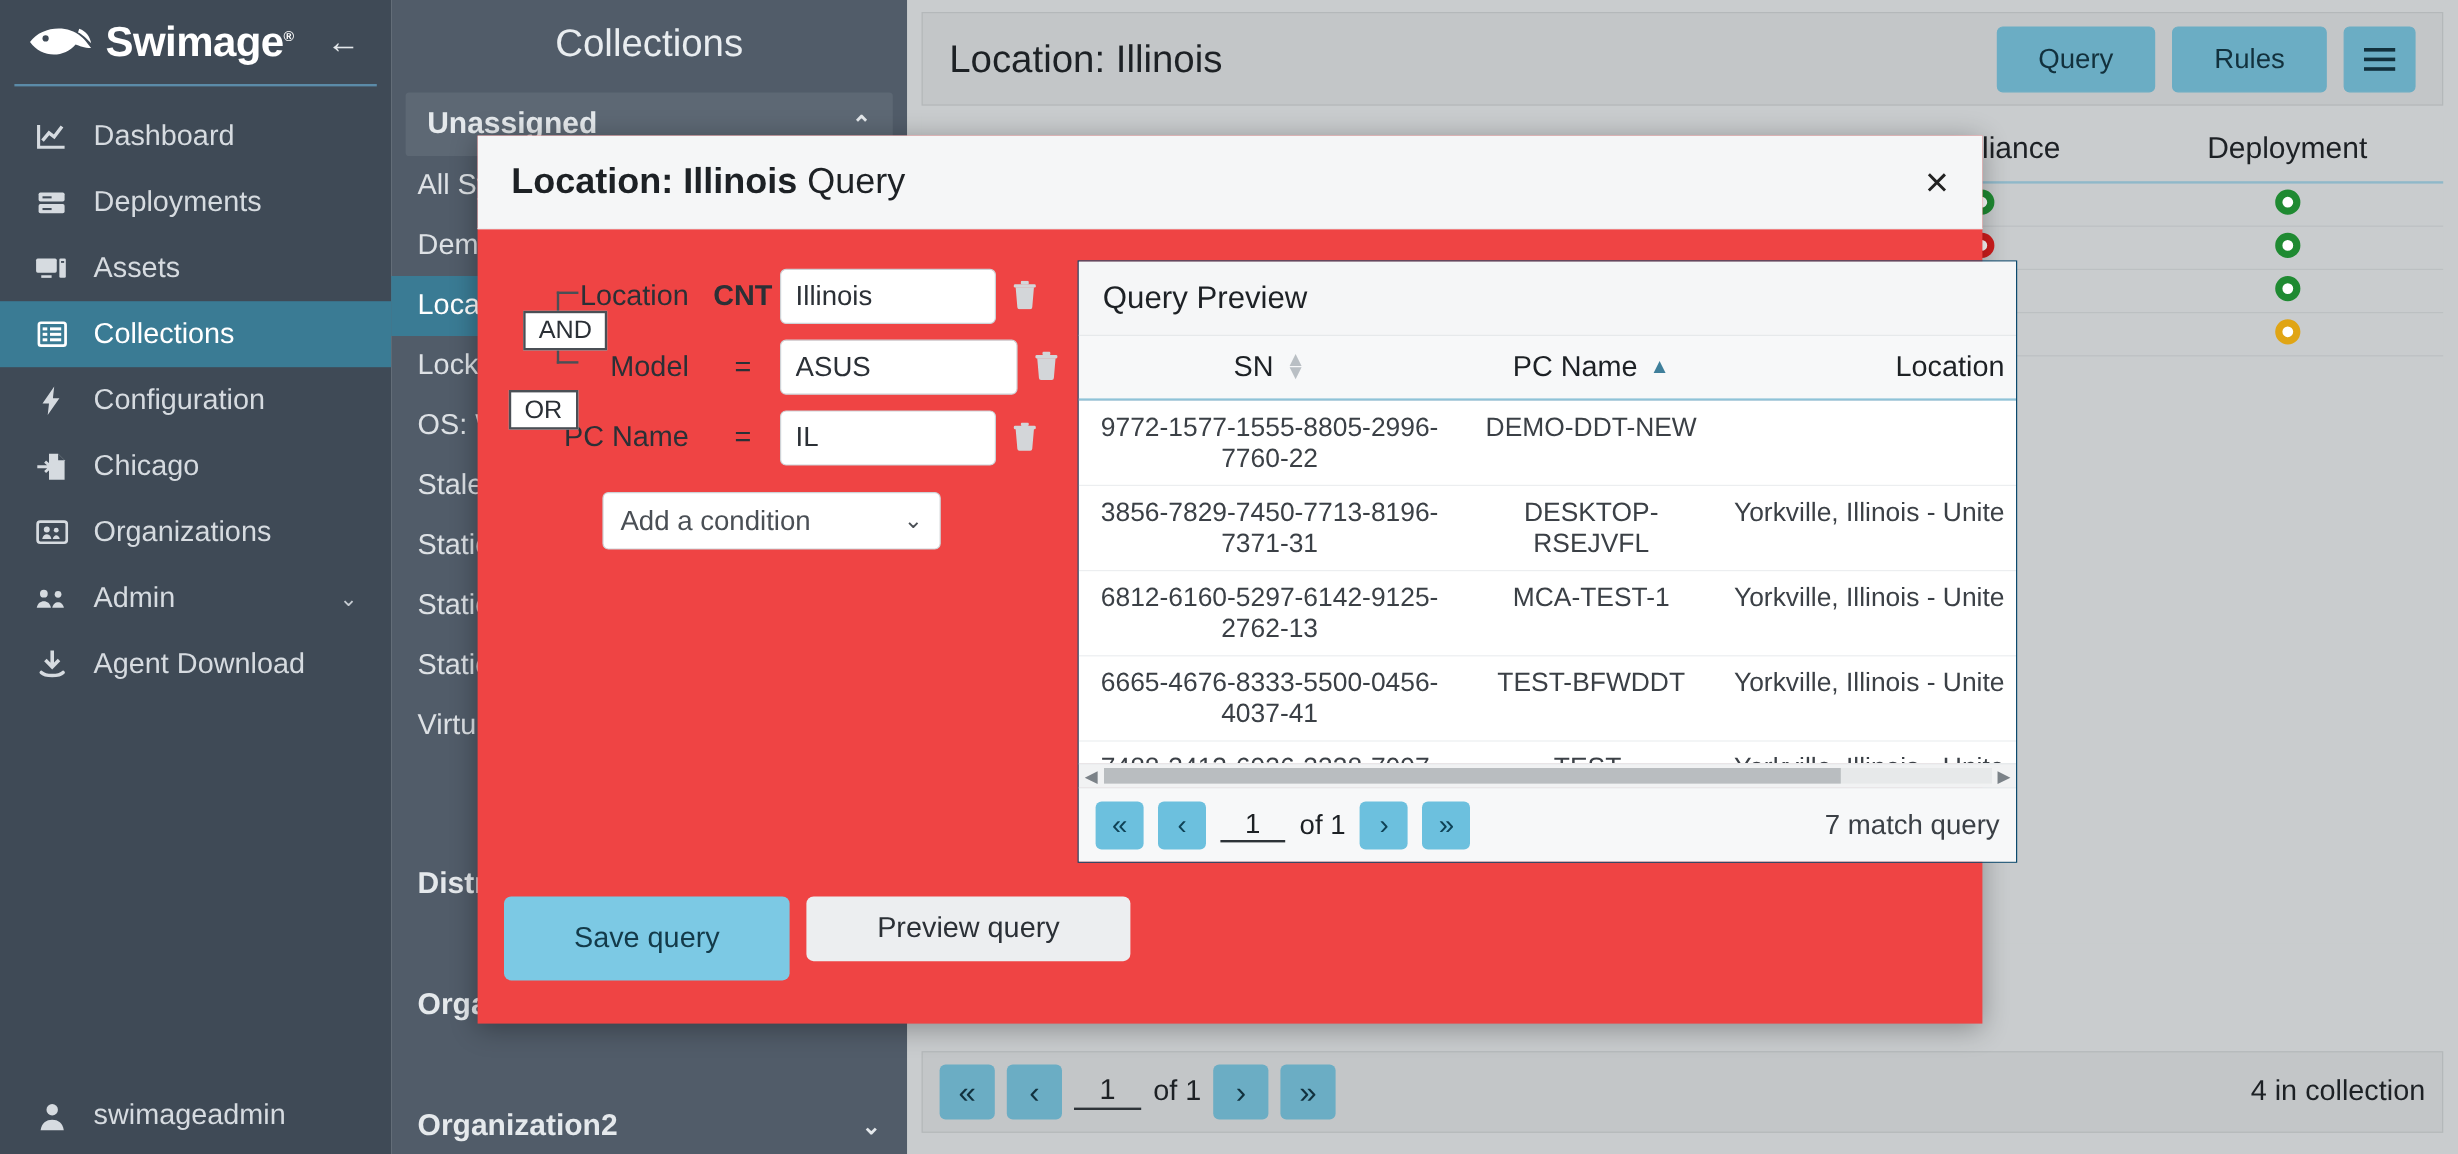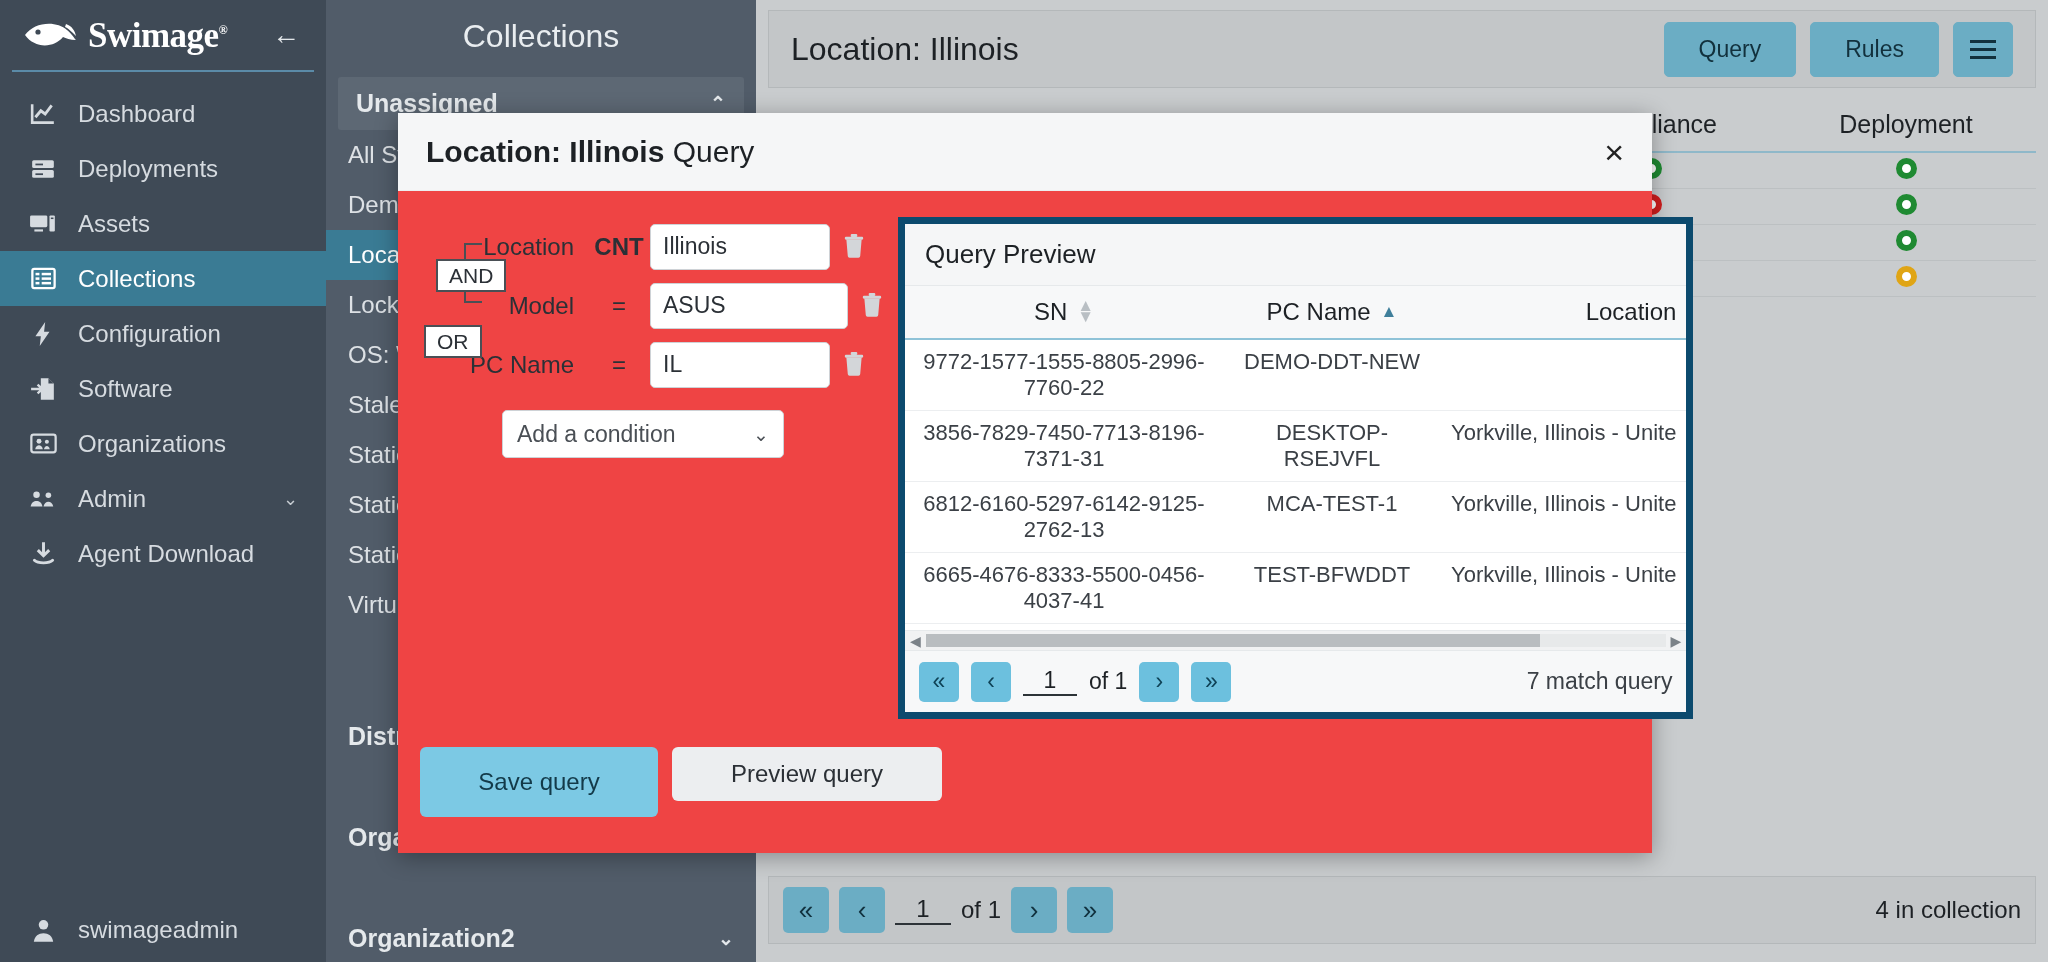--- a/index.html
+++ b/index.html
@@ -13,21 +13,21 @@
 
   
   #sidebar {
     position: absolute; left: 0; top: 0;
     width: 326px; height: 962px;
     background: #3f4a56;
     color: #dfe3e6;
   }
   .brand-row {
     height: 70px; display: flex; align-items: center;
-    padding: 0 22px; gap: 10px; font-family: Liberation Serif, serif;
+    padding: 0 22px; gap: 10px;
   }
   .brand-logo { width: 56px; height: 34px; flex: 0 0 auto; }
   .brand-name {
     font-size: 35px; font-weight: 600; letter-spacing: -0.5px;
     color: #ffffff; line-height: 1;
   }
   .brand-reg { font-size: 12px; vertical-align: super; }
   .collapse-btn {
     margin-left: auto; font-size: 28px; color: #e3e7ea;
     line-height: 1; cursor: pointer; padding-right: 4px;
@@ -200,21 +200,21 @@
   .addcond {
     margin: 16px 0 0 62px; width: 282px; height: 48px;
     border: 1px solid #ced2d6; border-radius: 5px; background: #fff;
     display: flex; align-items: center; padding: 16px 14px;
     font-size: 23px; color: #4a4f55; cursor: pointer;
   }
   .addcond .chev2 { margin-left: auto; font-size: 19px; }
 
   
   .preview {
-    flex: 1; border: 7px solid #0c4a6e; margin-left: 14px;
+    flex: 1; border: 1px solid #0c4a6e; margin-left: 14px;
     height: 502px; display: flex; flex-direction: column;
   }
   .preview-title {
     background: #f5f6f7; font-size: 26px; color: #1d2125;
     padding: 15px 20px; border-bottom: 1px solid #e6e9eb;
   }
   .pt-head {
     display: flex; background: #f7f8f9;
     border-bottom: 2px solid #8fc3d8; font-size: 24px; color: #1d2125;
   }
@@ -353,21 +353,21 @@
     </div>
 
     <div class="nav-item">
       <span class="nav-ico">
         <svg viewBox="0 0 24 24" width="26" height="26">
             <path d="M10 2h7l5 5v15H10z" fill="#d6dbe0"></path>
             <path d="M17 2v5h5" fill="#3f4a56"></path>
             <path d="M1 12h10M7 8l4.5 4L7 16" stroke="#d6dbe0" stroke-width="2.2" fill="none"></path>
           </svg>
       </span>
-      <span>Software</span>
+      <span>Chicago</span>
     </div>
 
     <div class="nav-item">
       <span class="nav-ico">
         <svg viewBox="0 0 24 18" width="27" height="21">
             <rect x="1.2" y="1.2" width="21.6" height="15.6" rx="2" stroke="#d6dbe0" stroke-width="2" fill="none"></rect>
             <circle cx="8" cy="7" r="2.2" fill="#d6dbe0"></circle>
             <circle cx="15" cy="7.5" r="1.8" fill="#d6dbe0"></circle>
             <path d="M4.6 14c.5-2.4 2-3.4 3.4-3.4s2.9 1 3.4 3.4z" fill="#d6dbe0"></path>
             <path d="M12.4 14c.4-2 1.6-2.8 2.6-2.8s2.2.8 2.6 2.8z" fill="#d6dbe0"></path>

